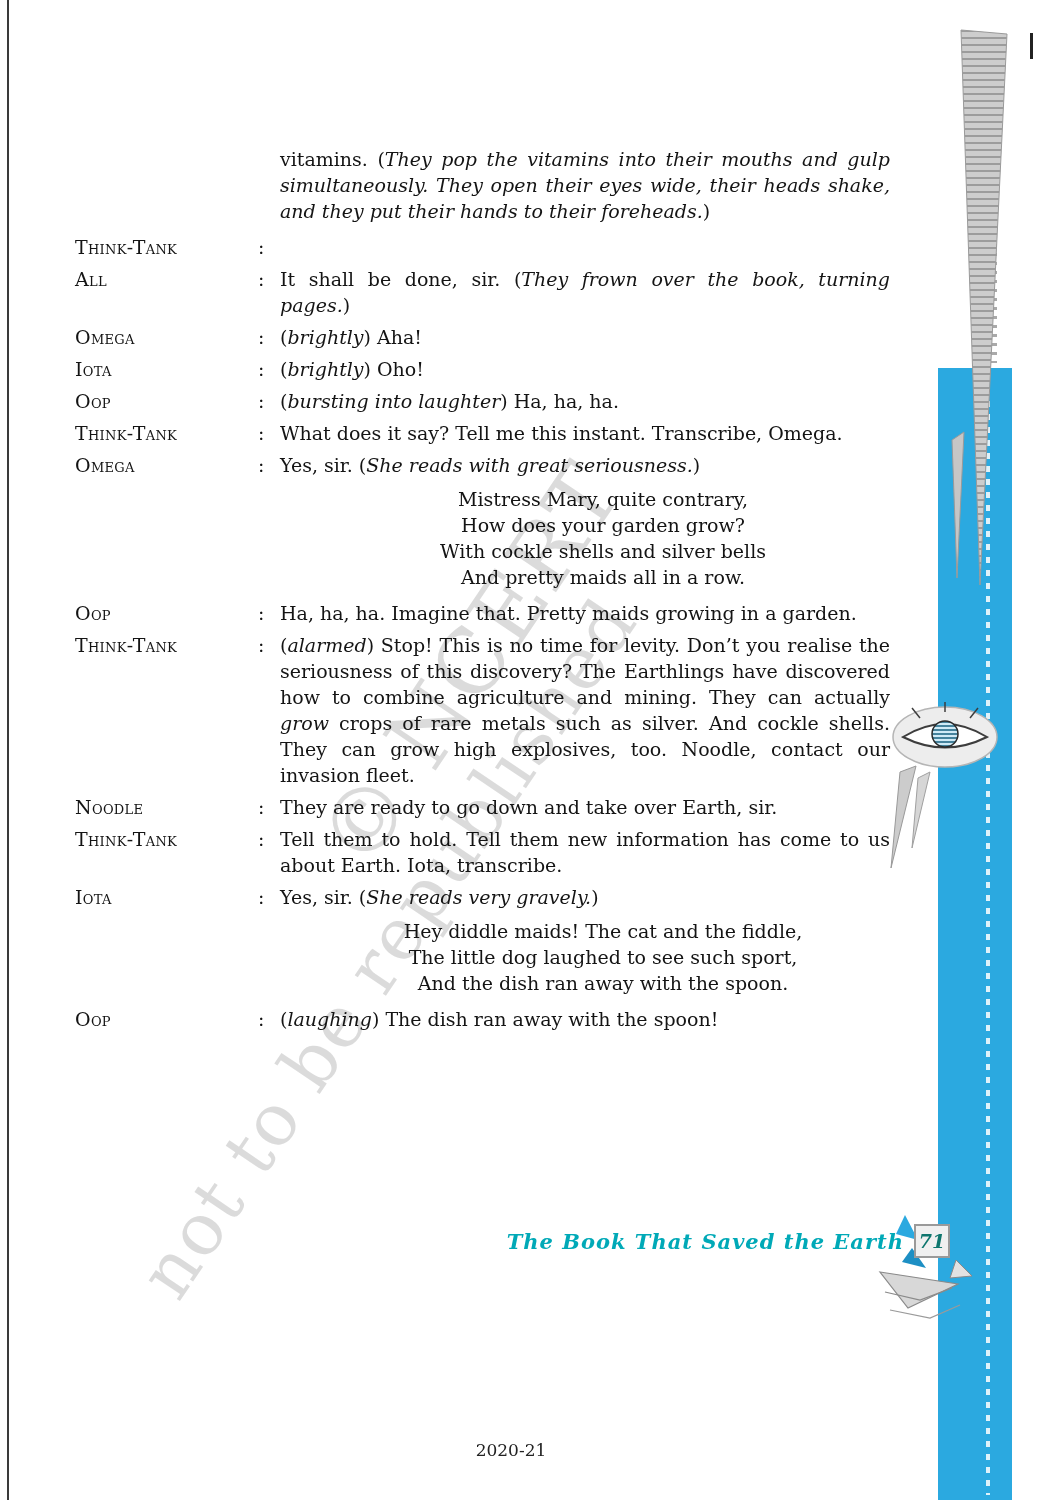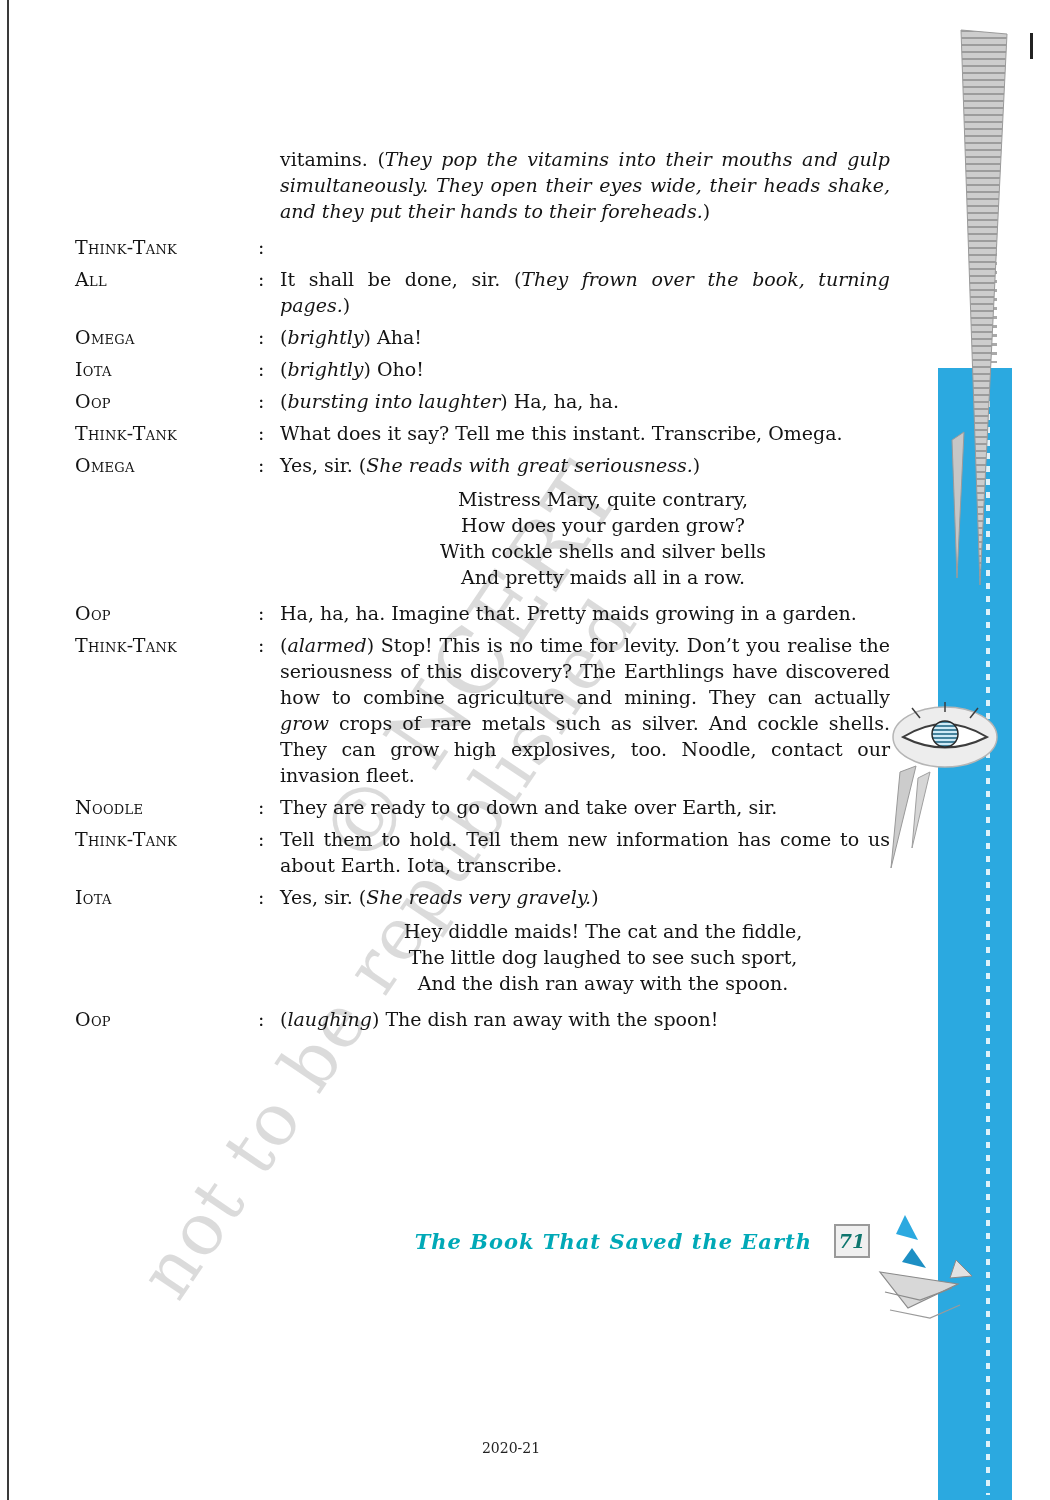--- a/index.html
+++ b/index.html
@@ -31,26 +31,26 @@
   .row { display:grid; grid-template-columns:183px 22px 1fr; margin-bottom:6px; }
   .speaker { font-variant:small-caps; letter-spacing:.3px; }
   .colon { text-align:left; }
   .text { text-align:justify; }
   .it { font-style:italic; }
   .row.verse { margin:8px 0 10px; }
   .row.verse .text { padding-left:36px; text-align:center; }
   .row.para { margin-bottom:10px; }
 
   
-  .chapter-footer { position:absolute; top:1224px; left:0; width:870px; display:flex; justify-content:flex-end;
-    align-items:center; gap:22px; z-index:5; }
+  .chapter-footer { position:absolute; top:1224px; left:0; width:950px; display:flex; justify-content:flex-end;
+    align-items:center; gap:10px; z-index:5; }
   .chapter-title { font-style:italic; font-weight:bold; font-size:21px; color:#00A9B7; letter-spacing:1px; }
   .page-number { width:32px; height:30px; border:2px solid #9a9a9a; background:#f0f0f0; display:flex;
     align-items:center; justify-content:center; font-style:italic; font-weight:bold; font-size:19px; color:#0f766e; }
-  .year { position:absolute; left:0; right:28px; top:1440px; text-align:center; font-size:14px; color:#222; z-index:5; }
+  .year { position:absolute; left:0; right:28px; top:1440px; text-align:center; font-size:17px; color:#222; z-index:5; }
 </style>
 </head>
 <body>
 
 <div class="page">
 
   <div class="left-rule"></div>
 
   <div class="watermark">
     <div class="wm wm1">© NCERT</div>

